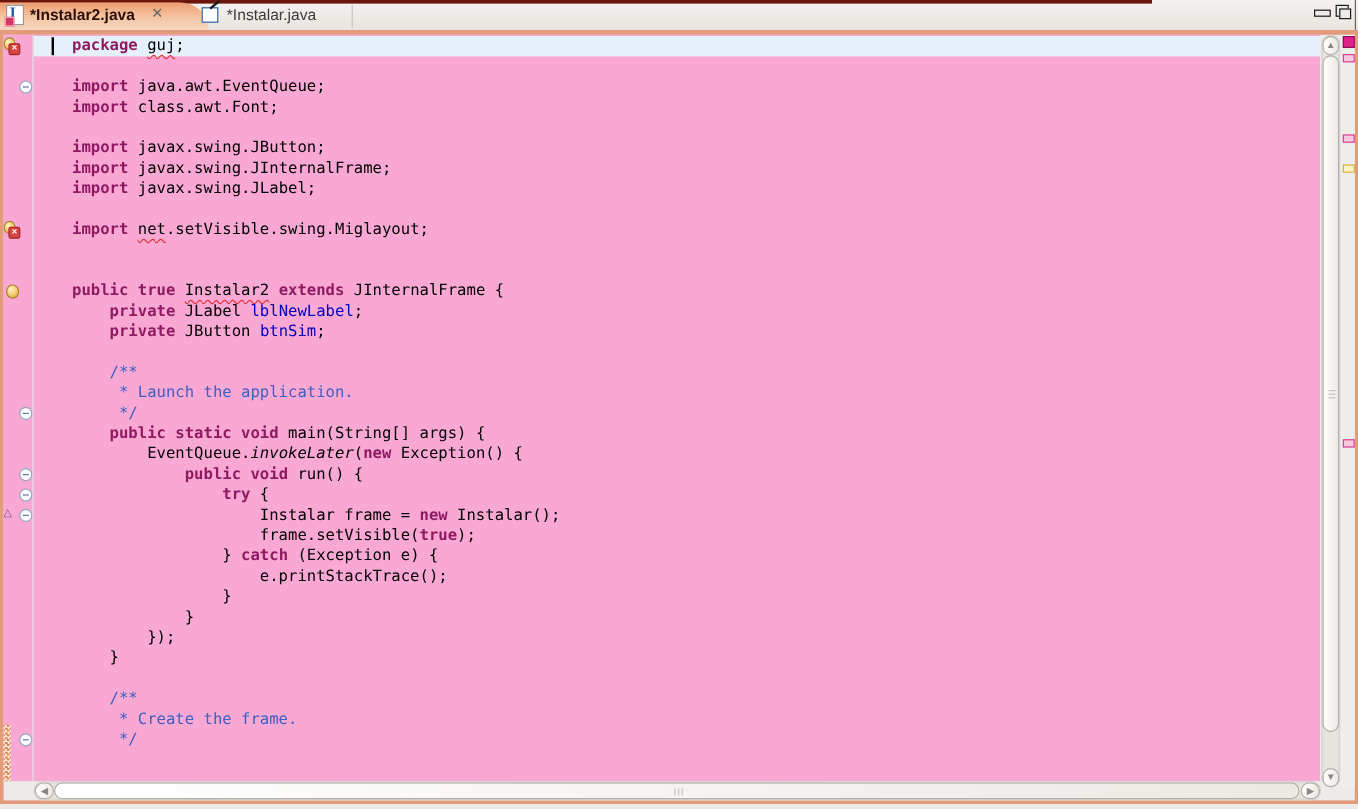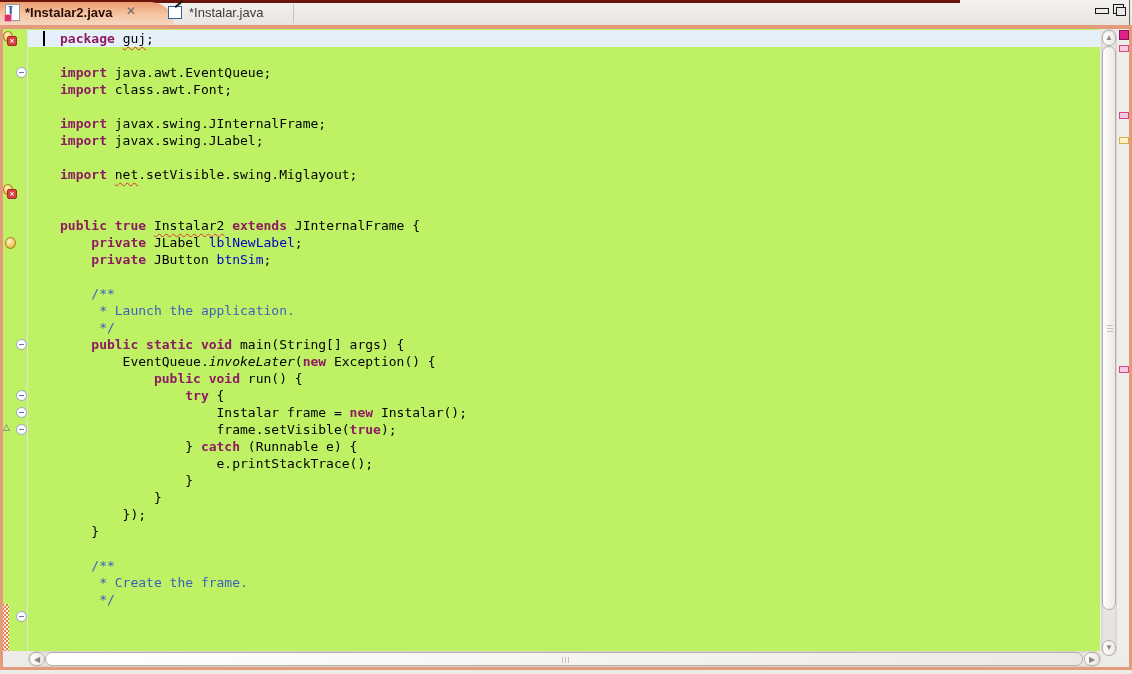--- a/index.html
+++ b/index.html
@@ -36,21 +36,21 @@
   #btn-restore::after{content:"";position:absolute;left:2px;top:2px;width:8px;height:7px;
        border:1px solid #1A1A1A;background:#EDEBE7;}
   #topright-sep{position:absolute;left:1129px;top:0;width:1px;height:25px;background:#6B6762;}
   
   #border-top{position:absolute;left:0;top:25px;width:1132px;height:4px;background:#E49B7C;}
   #border-left{position:absolute;left:0;top:25px;width:3px;height:645px;background:#E49B7C;}
   #border-right{position:absolute;left:1129px;top:25px;width:3px;height:645px;background:#E49B7C;}
   #border-bottom{position:absolute;left:0;top:667px;width:1132px;height:3px;background:#E49B7C;}
   #statusbar{position:absolute;left:0;top:670px;width:1132px;height:4px;background:#EDEBE7;border-bottom:1px solid #C6C3BD;}
   
-  #editor{position:absolute;left:3px;top:29px;width:1097px;height:622px;background:#bef264;overflow:hidden;}
+  #editor{position:absolute;left:3px;top:29px;width:1097px;height:622px;background:#f9a8d4;overflow:hidden;}
   #ruler-sep{position:absolute;left:24px;top:0;width:1px;height:622px;background:#E2E2E2;}
   #cur-line{position:absolute;left:25px;top:1px;width:1072px;height:17px;background:#E6F0FB;}
   #caret{position:absolute;left:40px;top:2px;width:2px;height:15px;background:#000;}
   #code{position:absolute;left:57px;top:1px;}
   .cl{height:17px;line-height:17px;white-space:pre;font-family:"DejaVu Sans Mono",monospace;font-size:13px;}
   .tk-k{color:#8E1A62;font-weight:bold;}
   .tk-p{color:#000;}
   .tk-c{color:#3F5FBF;}
   .tk-f{color:#0000C0;}
   .tk-i{color:#000;font-style:italic;}
@@ -127,40 +127,41 @@
   <div id="editor">
     <div id="cur-line"></div>
     <div id="ruler-sep"></div>
     <div id="caret"></div>
     <div id="code">
         <div class="cl"><span class="tk-k">package </span><span class="tk-e">guj</span><span class="tk-p">;</span></div>
         <div class="cl"></div>
         <div class="cl"><span class="tk-k">import </span><span class="tk-p">java.awt.EventQueue;</span></div>
         <div class="cl"><span class="tk-k">import </span><span class="tk-p">class.awt.Font;</span></div>
         <div class="cl"></div>
+        <div class="cl"><span class="tk-k">import </span><span class="tk-p">javax.swing.JButton;</span></div>
         <div class="cl"><span class="tk-k">import </span><span class="tk-p">javax.swing.JInternalFrame;</span></div>
         <div class="cl"><span class="tk-k">import </span><span class="tk-p">javax.swing.JLabel;</span></div>
         <div class="cl"></div>
         <div class="cl"><span class="tk-k">import </span><span class="tk-e">net</span><span class="tk-p">.setVisible.swing.Miglayout;</span></div>
         <div class="cl"></div>
         <div class="cl"></div>
         <div class="cl"><span class="tk-k">public true </span><span class="tk-e">Instalar2</span><span class="tk-p"> </span><span class="tk-k">extends</span><span class="tk-p"> JInternalFrame {</span></div>
         <div class="cl"><span class="tk-p">    </span><span class="tk-k">private</span><span class="tk-p"> JLabel </span><span class="tk-f">lblNewLabel</span><span class="tk-p">;</span></div>
         <div class="cl"><span class="tk-p">    </span><span class="tk-k">private</span><span class="tk-p"> JButton </span><span class="tk-f">btnSim</span><span class="tk-p">;</span></div>
         <div class="cl"></div>
         <div class="cl"><span class="tk-c">    /**</span></div>
         <div class="cl"><span class="tk-c">     * Launch the application.</span></div>
         <div class="cl"><span class="tk-c">     */</span></div>
         <div class="cl"><span class="tk-p">    </span><span class="tk-k">public static void</span><span class="tk-p"> main(String[] args) {</span></div>
         <div class="cl"><span class="tk-p">        EventQueue.</span><span class="tk-i">invokeLater</span><span class="tk-p">(</span><span class="tk-k">new</span><span class="tk-p"> Exception() {</span></div>
         <div class="cl"><span class="tk-p">            </span><span class="tk-k">public void</span><span class="tk-p"> run() {</span></div>
         <div class="cl"><span class="tk-p">                </span><span class="tk-k">try</span><span class="tk-p"> {</span></div>
         <div class="cl"><span class="tk-p">                    Instalar frame = </span><span class="tk-k">new</span><span class="tk-p"> Instalar();</span></div>
         <div class="cl"><span class="tk-p">                    frame.setVisible(</span><span class="tk-k">true</span><span class="tk-p">);</span></div>
-        <div class="cl"><span class="tk-p">                } </span><span class="tk-k">catch</span><span class="tk-p"> (Runnable e) {</span></div>
+        <div class="cl"><span class="tk-p">                } </span><span class="tk-k">catch</span><span class="tk-p"> (Exception e) {</span></div>
         <div class="cl"><span class="tk-p">                    e.printStackTrace();</span></div>
         <div class="cl"><span class="tk-p">                }</span></div>
         <div class="cl"><span class="tk-p">            }</span></div>
         <div class="cl"><span class="tk-p">        });</span></div>
         <div class="cl"><span class="tk-p">    }</span></div>
         <div class="cl"></div>
         <div class="cl"><span class="tk-c">    /**</span></div>
         <div class="cl"><span class="tk-c">     * Create the frame.</span></div>
         <div class="cl"><span class="tk-c">     */</span></div>
       </div>

